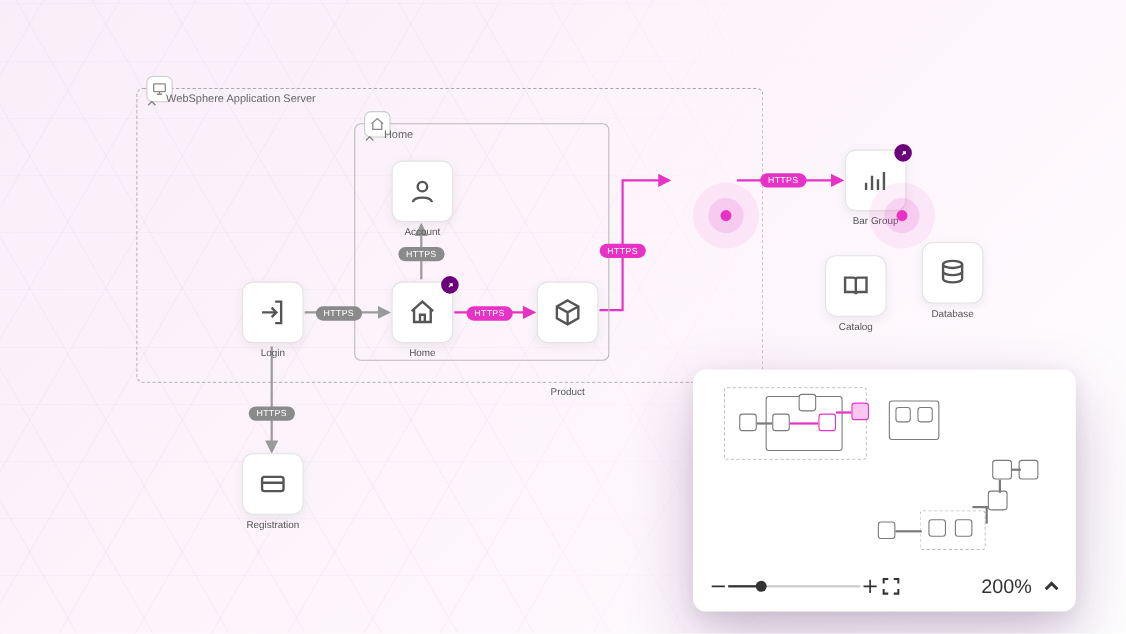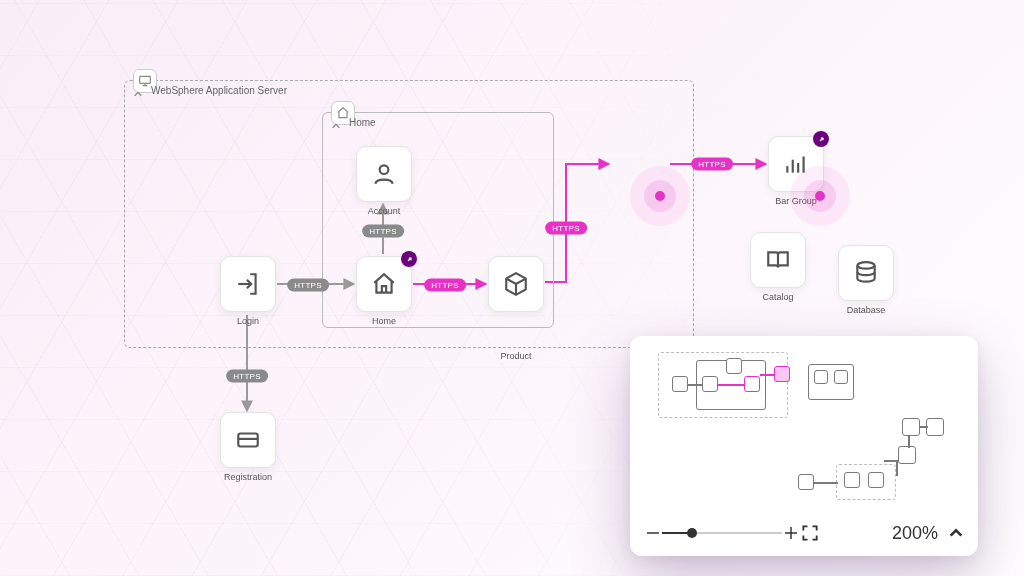--- a/index.html
+++ b/index.html
@@ -266,21 +266,21 @@
 
   <div class="node" style="left:748px; top:232px;">
     <div class="tile">
       <svg class="icon" viewBox="0 0 24 24" fill="none" stroke="currentColor" stroke-width="2">
         <path d="M3 5h7a2 2 0 0 1 2 2v12a2 2 0 0 0-2-2H3zM21 5h-7a2 2 0 0 0-2 2v12a2 2 0 0 1 2-2h7z"></path>
       </svg>
     </div>
     <div class="caption">Catalog</div>
   </div>
 
-  <div class="node" style="left:836px; top:245px;">
+  <div class="node" style="left:836px; top:220px;">
     <div class="tile">
       <svg class="icon" viewBox="0 0 24 24" fill="none" stroke="currentColor" stroke-width="2">
         <ellipse cx="12" cy="5" rx="8" ry="3"></ellipse>
           <path d="M4 5v6c0 1.7 3.6 3 8 3s8-1.3 8-3V5"></path>
           <path d="M4 11v6c0 1.7 3.6 3 8 3s8-1.3 8-3v-6"></path>
       </svg>
     </div>
     <div class="caption">Database</div>
   </div>
 

